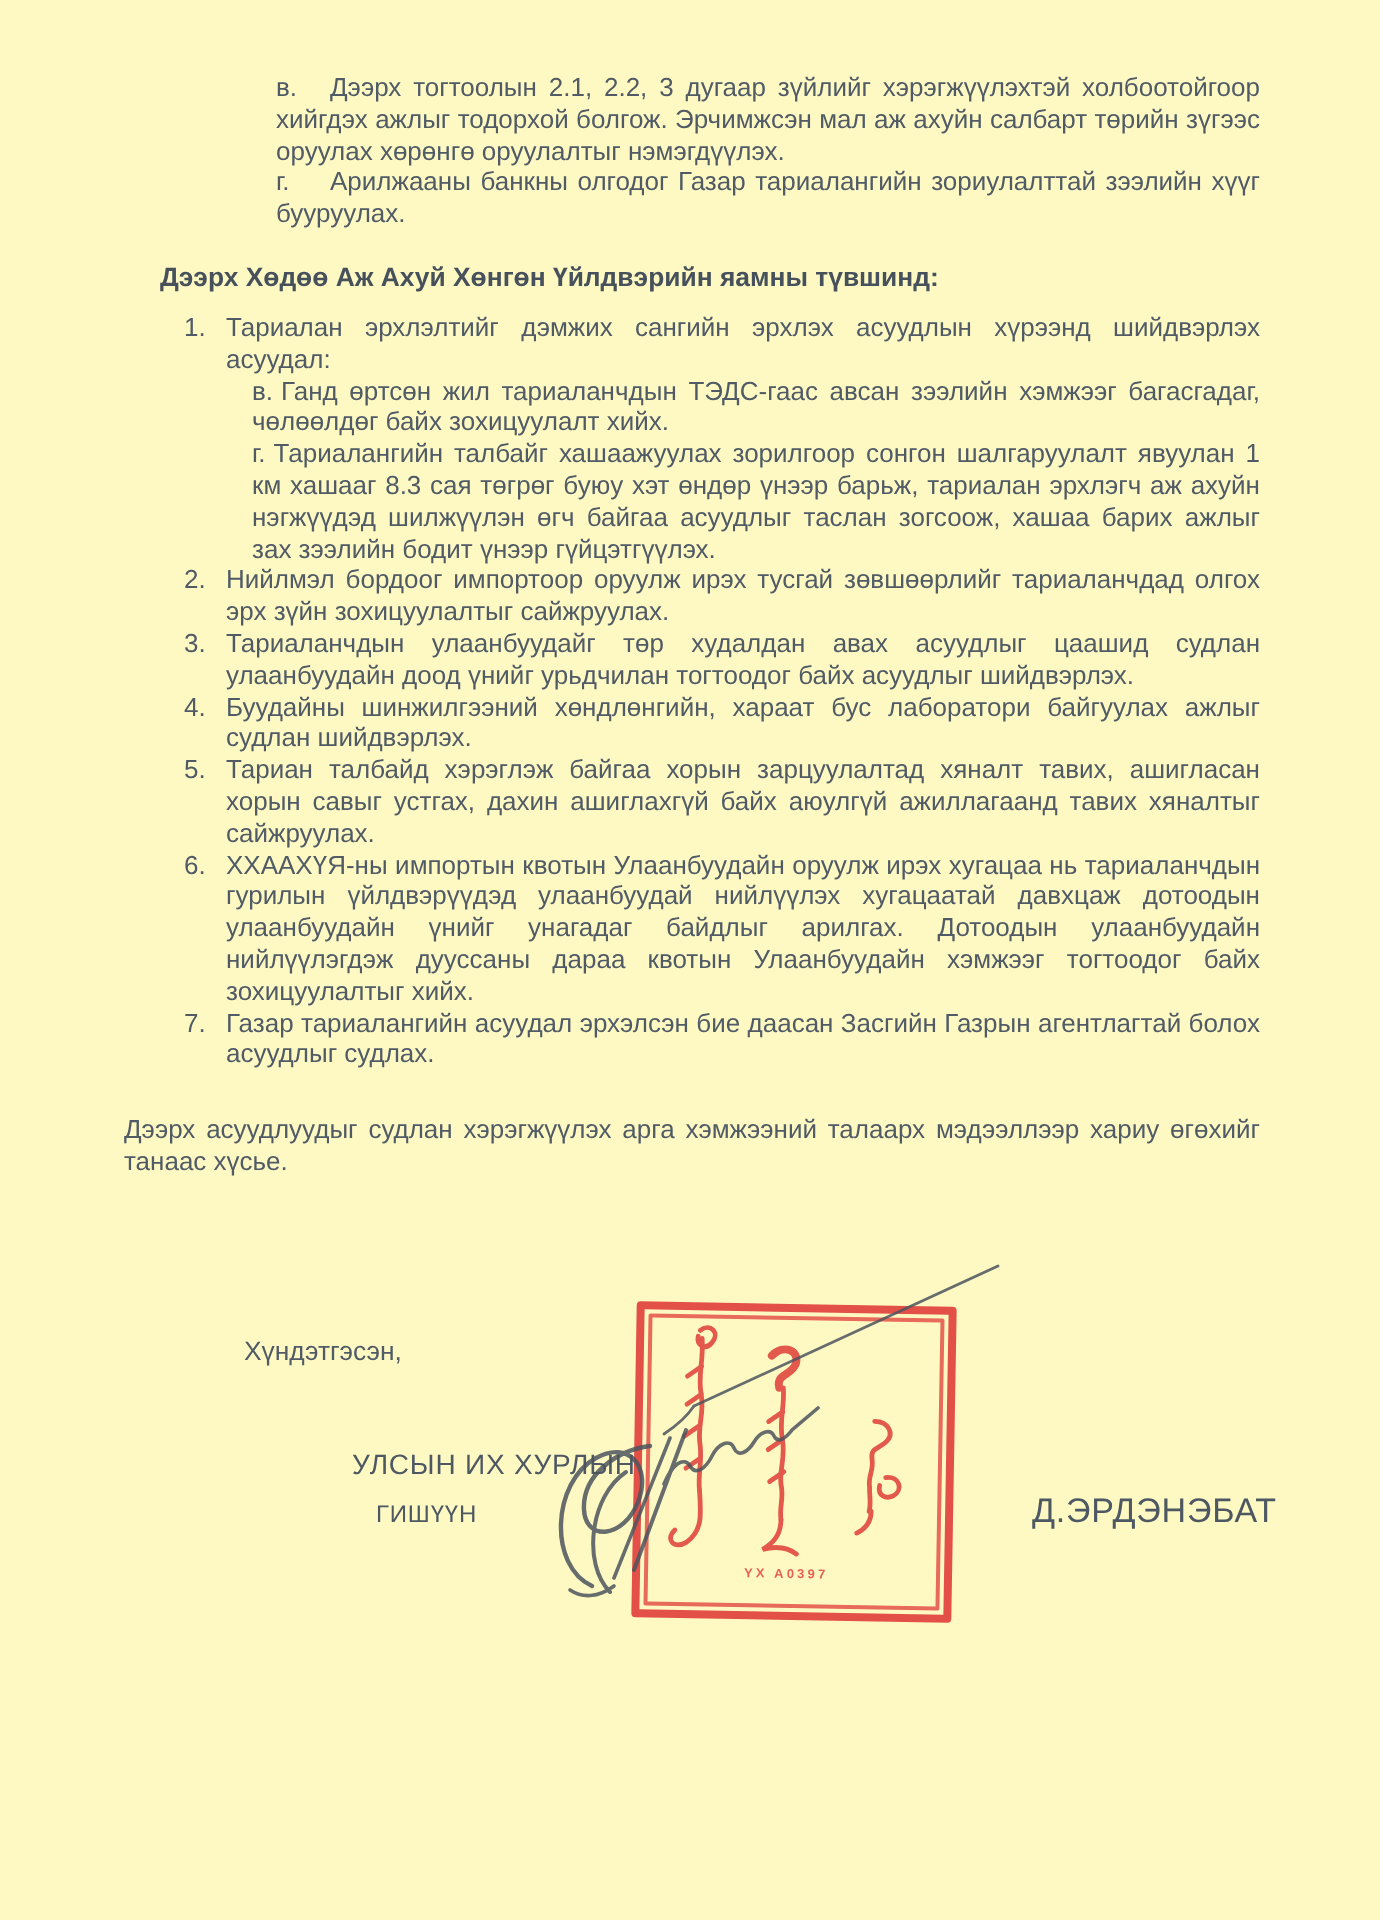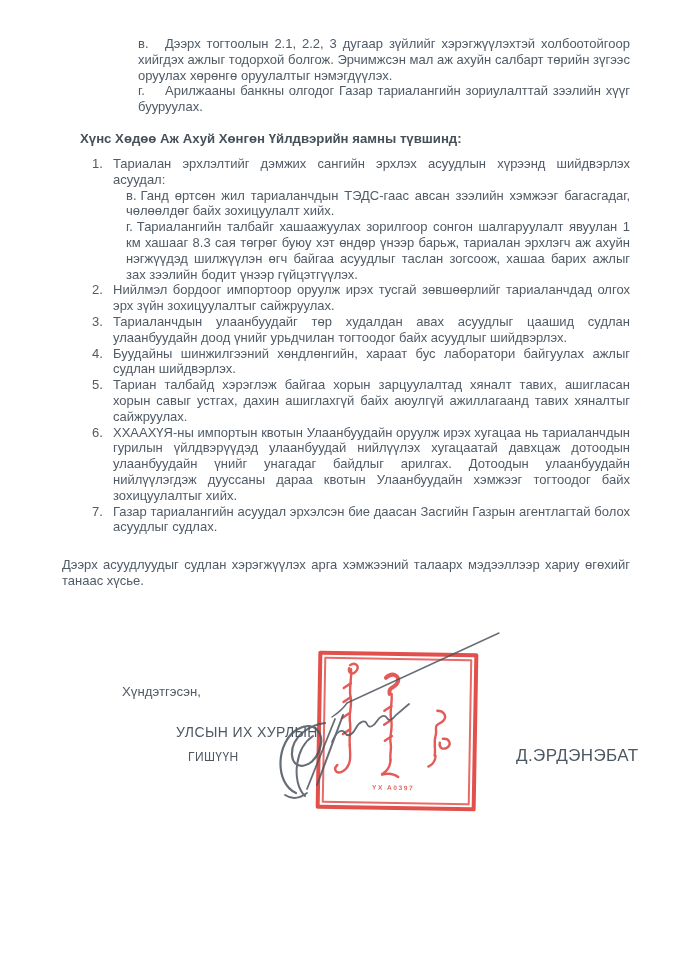--- a/index.html
+++ b/index.html
@@ -1,20 +1,20 @@
 <!DOCTYPE html>
 <html><head>
 <meta charset="utf-8">
 <style>
   html,body { margin:0; padding:0; background:#e8e8e8; }
   .page {
     position:relative;
     width:690px; height:960px;
     margin:0 auto;
-    background:#ffffff;
+    background:#fef9c3;
     overflow:hidden;
     font-family:"Liberation Sans", sans-serif;
     color:#505b66;
     -webkit-font-smoothing:antialiased;
   }
   .body-text { font-size:13px; line-height:15.8px; }
 
   
   .intro { margin:36px 60px 0 138px; }
   .intro p { margin:0; text-align:justify; }
@@ -34,21 +34,21 @@
   .item { position:relative; padding-left:21px; margin:0; }
   .item .itext-p { margin:0; text-align:justify; }
   .item .num { position:absolute; left:0; top:0; }
   .subitems { margin:0; }
   .subitem { margin:0 0 0 13px; text-align:justify; }
   .slabel { padding-right:4px; }
 
   .closing { margin:22px 60px 0 62px; text-align:justify; }
 
   .salutation {
-    position:absolute; left:122px; top:684px;
+    position:absolute; left:122px; top:668px;
     font-size:13.2px;
   }
 
   .signer-title-1 {
     position:absolute; left:176px; top:724px;
     font-size:14px; letter-spacing:0.4px; color:#4d5863;
   }
   .signer-title-2 {
     position:absolute; left:188px; top:750px;
     font-size:12px; letter-spacing:0.4px; color:#4d5863;
@@ -85,21 +85,21 @@
 <body>
 
 <div class="page">
 
   <div class="intro body-text">
   <p><span class="plabel">в.</span><span class="ptext">Дээрх тогтоолын 2.1, 2.2, 3 дугаар зүйлийг хэрэгжүүлэхтэй холбоотойгоор хийгдэх ажлыг тодорхой болгож. Эрчимжсэн мал аж ахуйн салбарт төрийн зүгээс оруулах хөрөнгө оруулалтыг нэмэгдүүлэх.</span></p>
 
   <p><span class="plabel">г.</span><span class="ptext">Арилжааны банкны олгодог Газар тариалангийн зориулалттай зээлийн хүүг бууруулах.</span></p>
 </div>
 
-  <div class="section-heading">Хүнс Хөдөө Аж Ахуй Хөнгөн Үйлдвэрийн яамны түвшинд:</div>
+  <div class="section-heading">Дээрх Хөдөө Аж Ахуй Хөнгөн Үйлдвэрийн яамны түвшинд:</div>
 
   <div class="list body-text">
   <div class="item">
     <span class="num">1.</span>
     <p class="itext-p">Тариалан эрхлэлтийг дэмжих сангийн эрхлэх асуудлын хүрээнд шийдвэрлэх асуудал:</p>
     <div class="subitems">
 
 
   <p class="subitem"><span class="slabel">в.</span><span class="stext">Ганд өртсөн жил тариаланчдын ТЭДС-гаас авсан зээлийн хэмжээг багасгадаг, чөлөөлдөг байх зохицуулалт хийх.</span></p>
 

